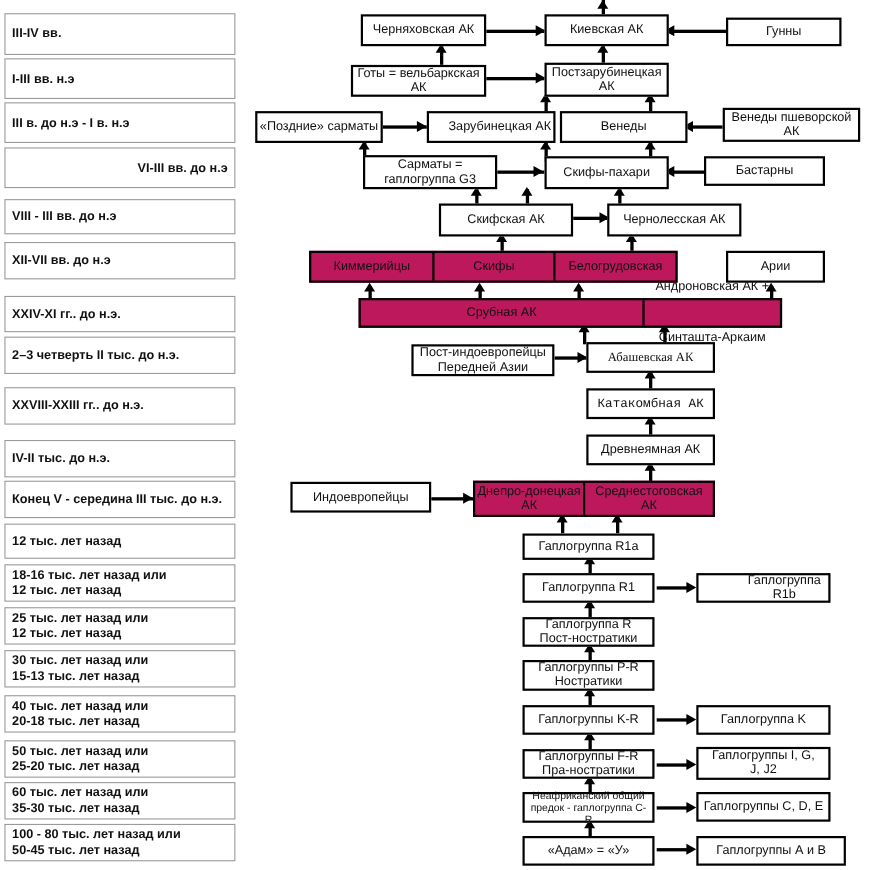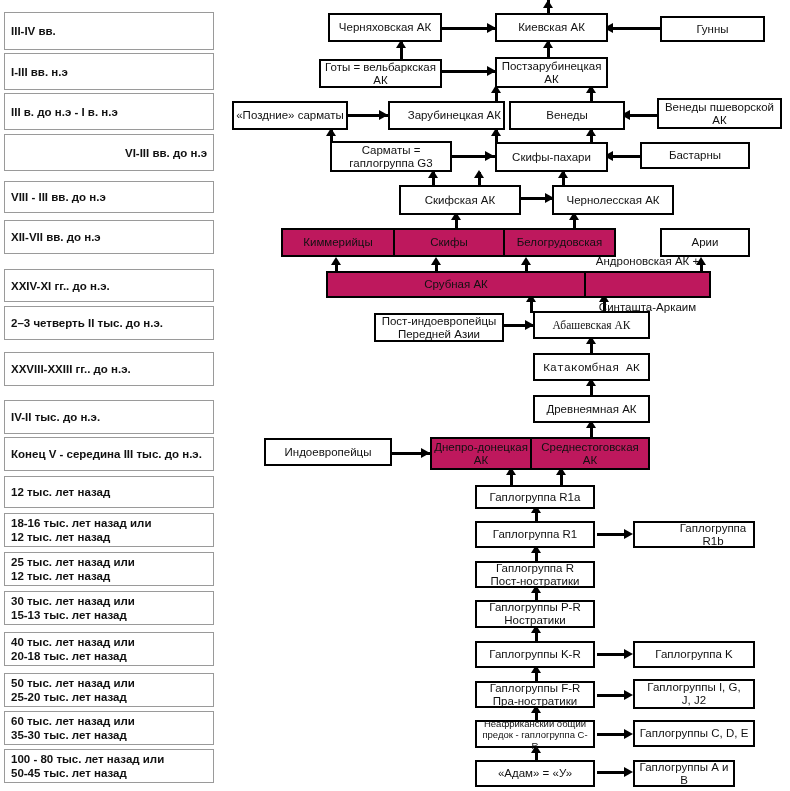--- a/index.html
+++ b/index.html
@@ -486,18 +486,18 @@
     <span class="l2">предок - гаплогруппа C-R</span>
   </div>
   <div class="node" style="left:633px;top:720px;width:122px;height:27px;">
     <span>Гаплогруппы C, D, E</span>
 
   </div>
   <div class="node" style="left:475px;top:760px;width:120px;height:27px;">
     <span>«Адам» = «У»</span>
 
   </div>
-  <div class="node" style="left:633px;top:760px;width:102px;height:27px;">
+  <div class="node" style="left:633px;top:760px;width:136px;height:27px;">
     <span>Гаплогруппы А и В</span>
 
   </div>
 
 </div>
 
 </body></html>

